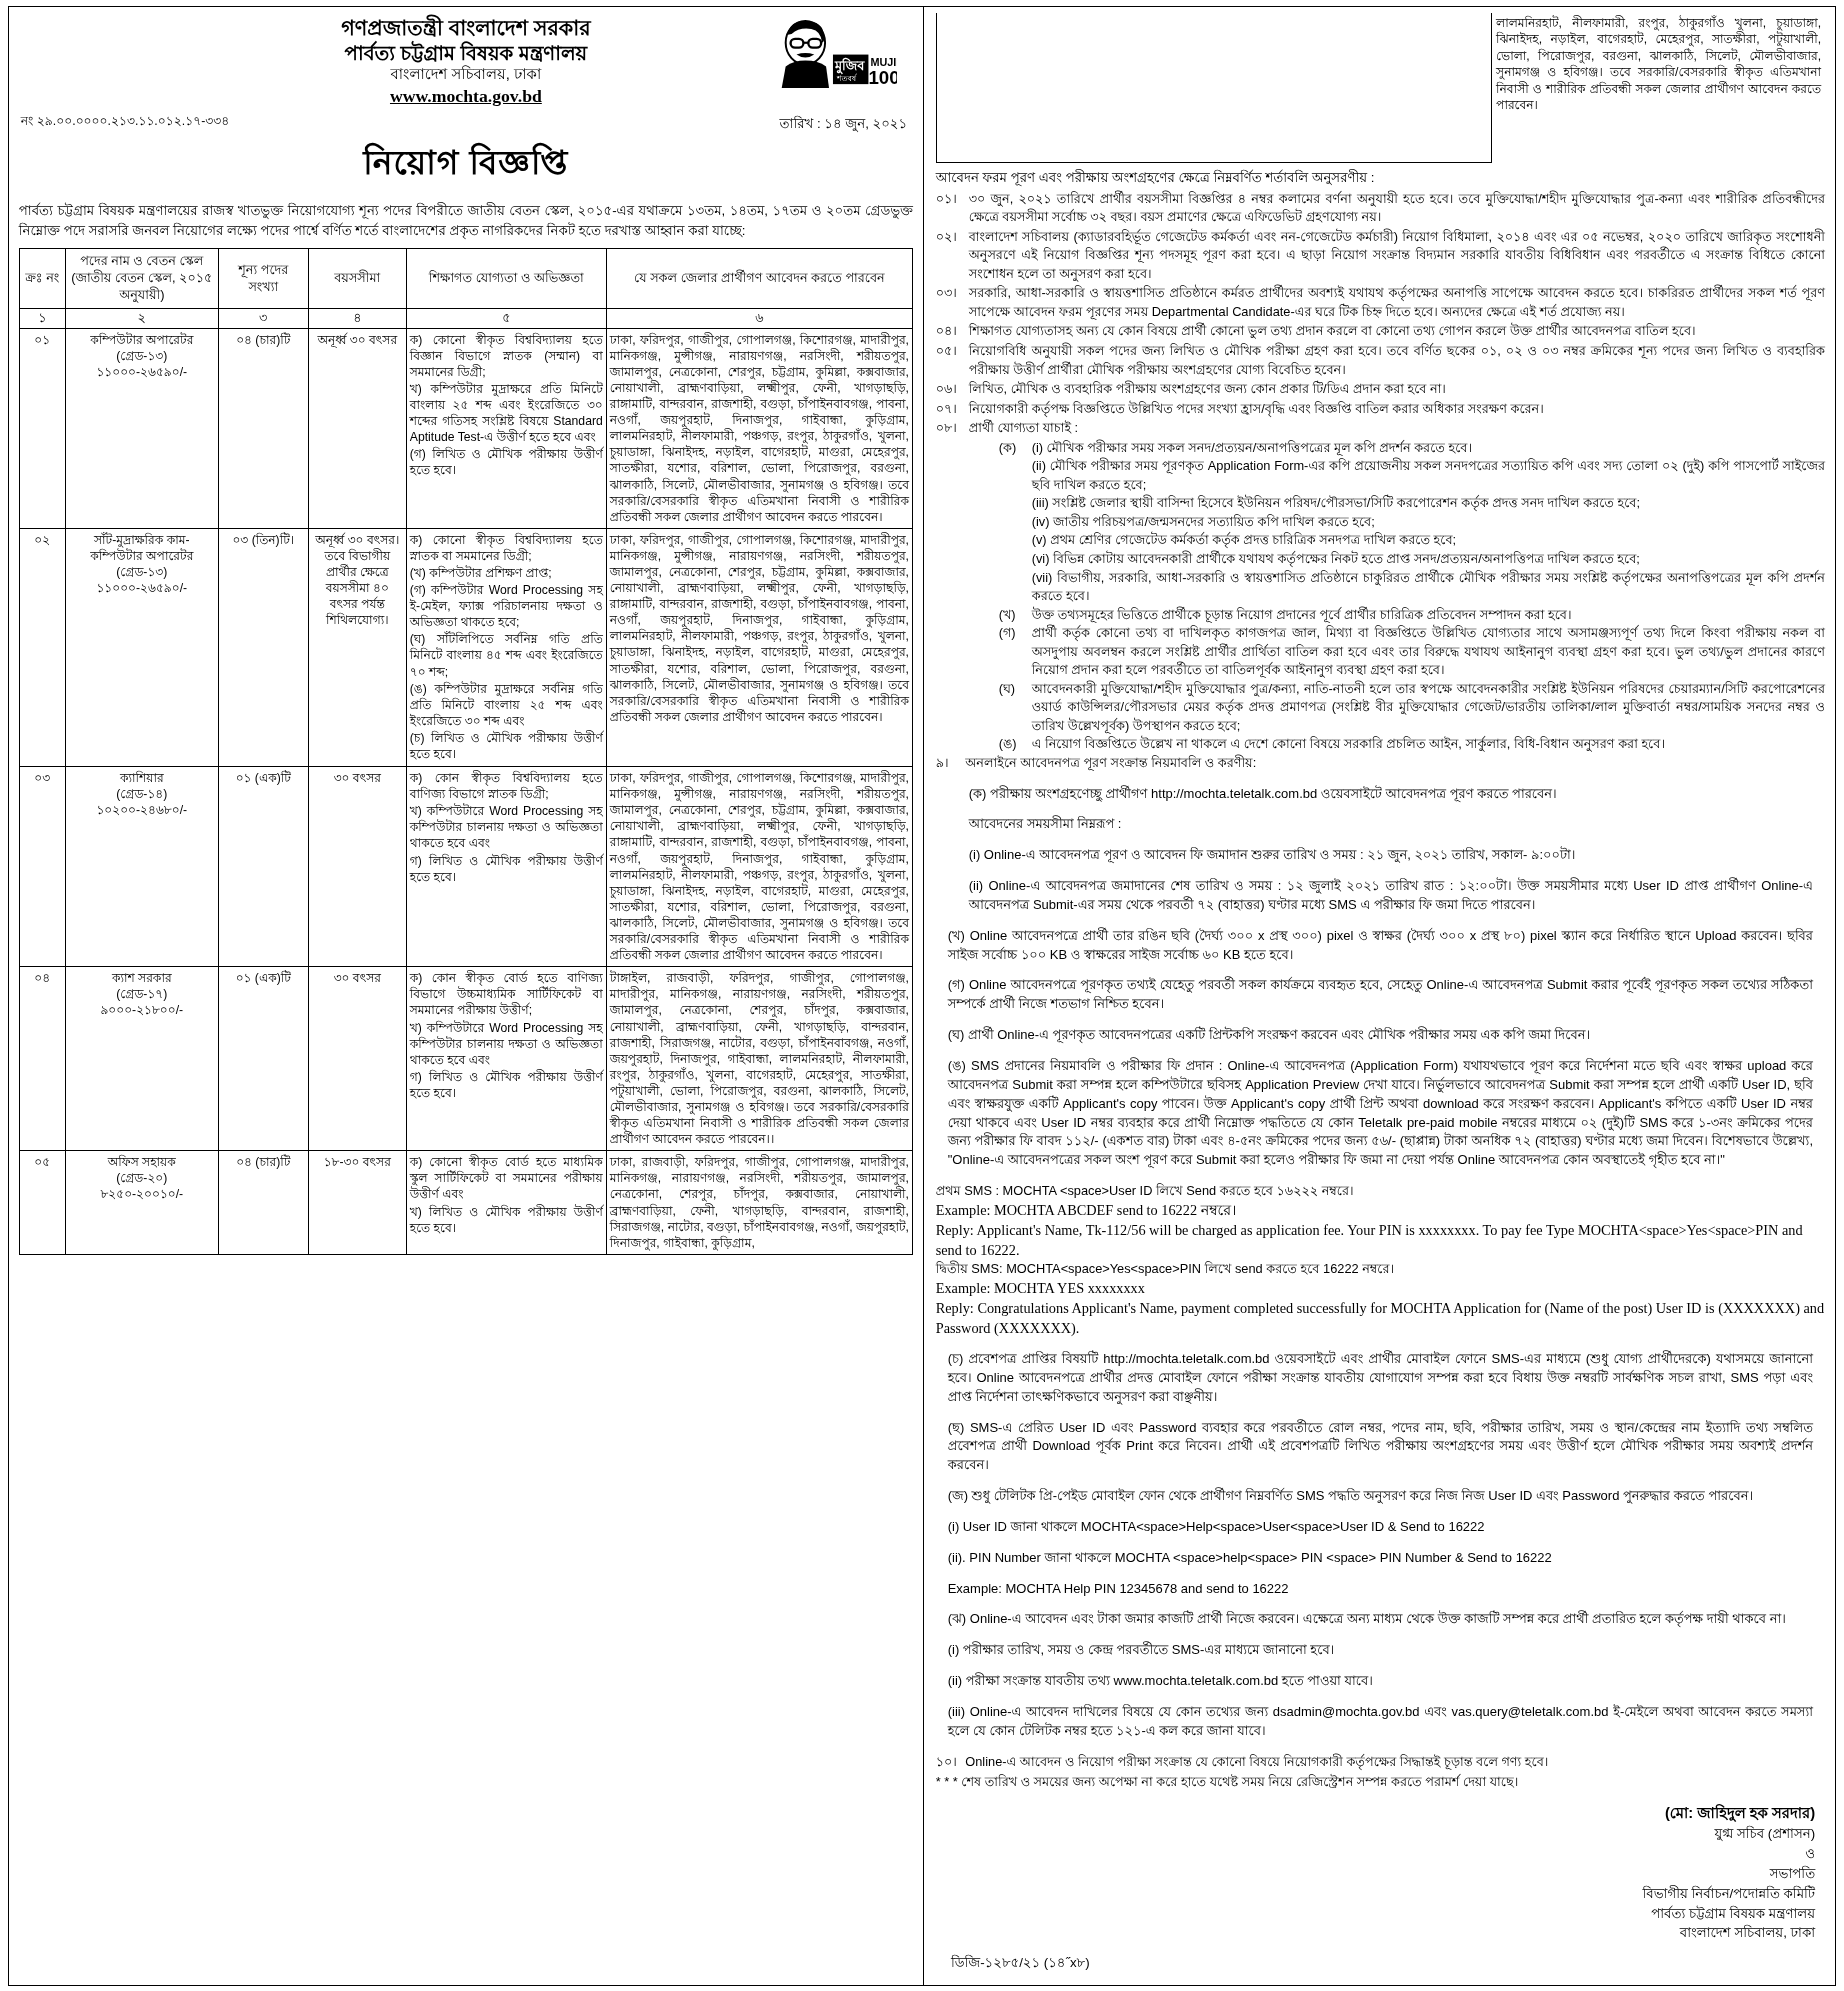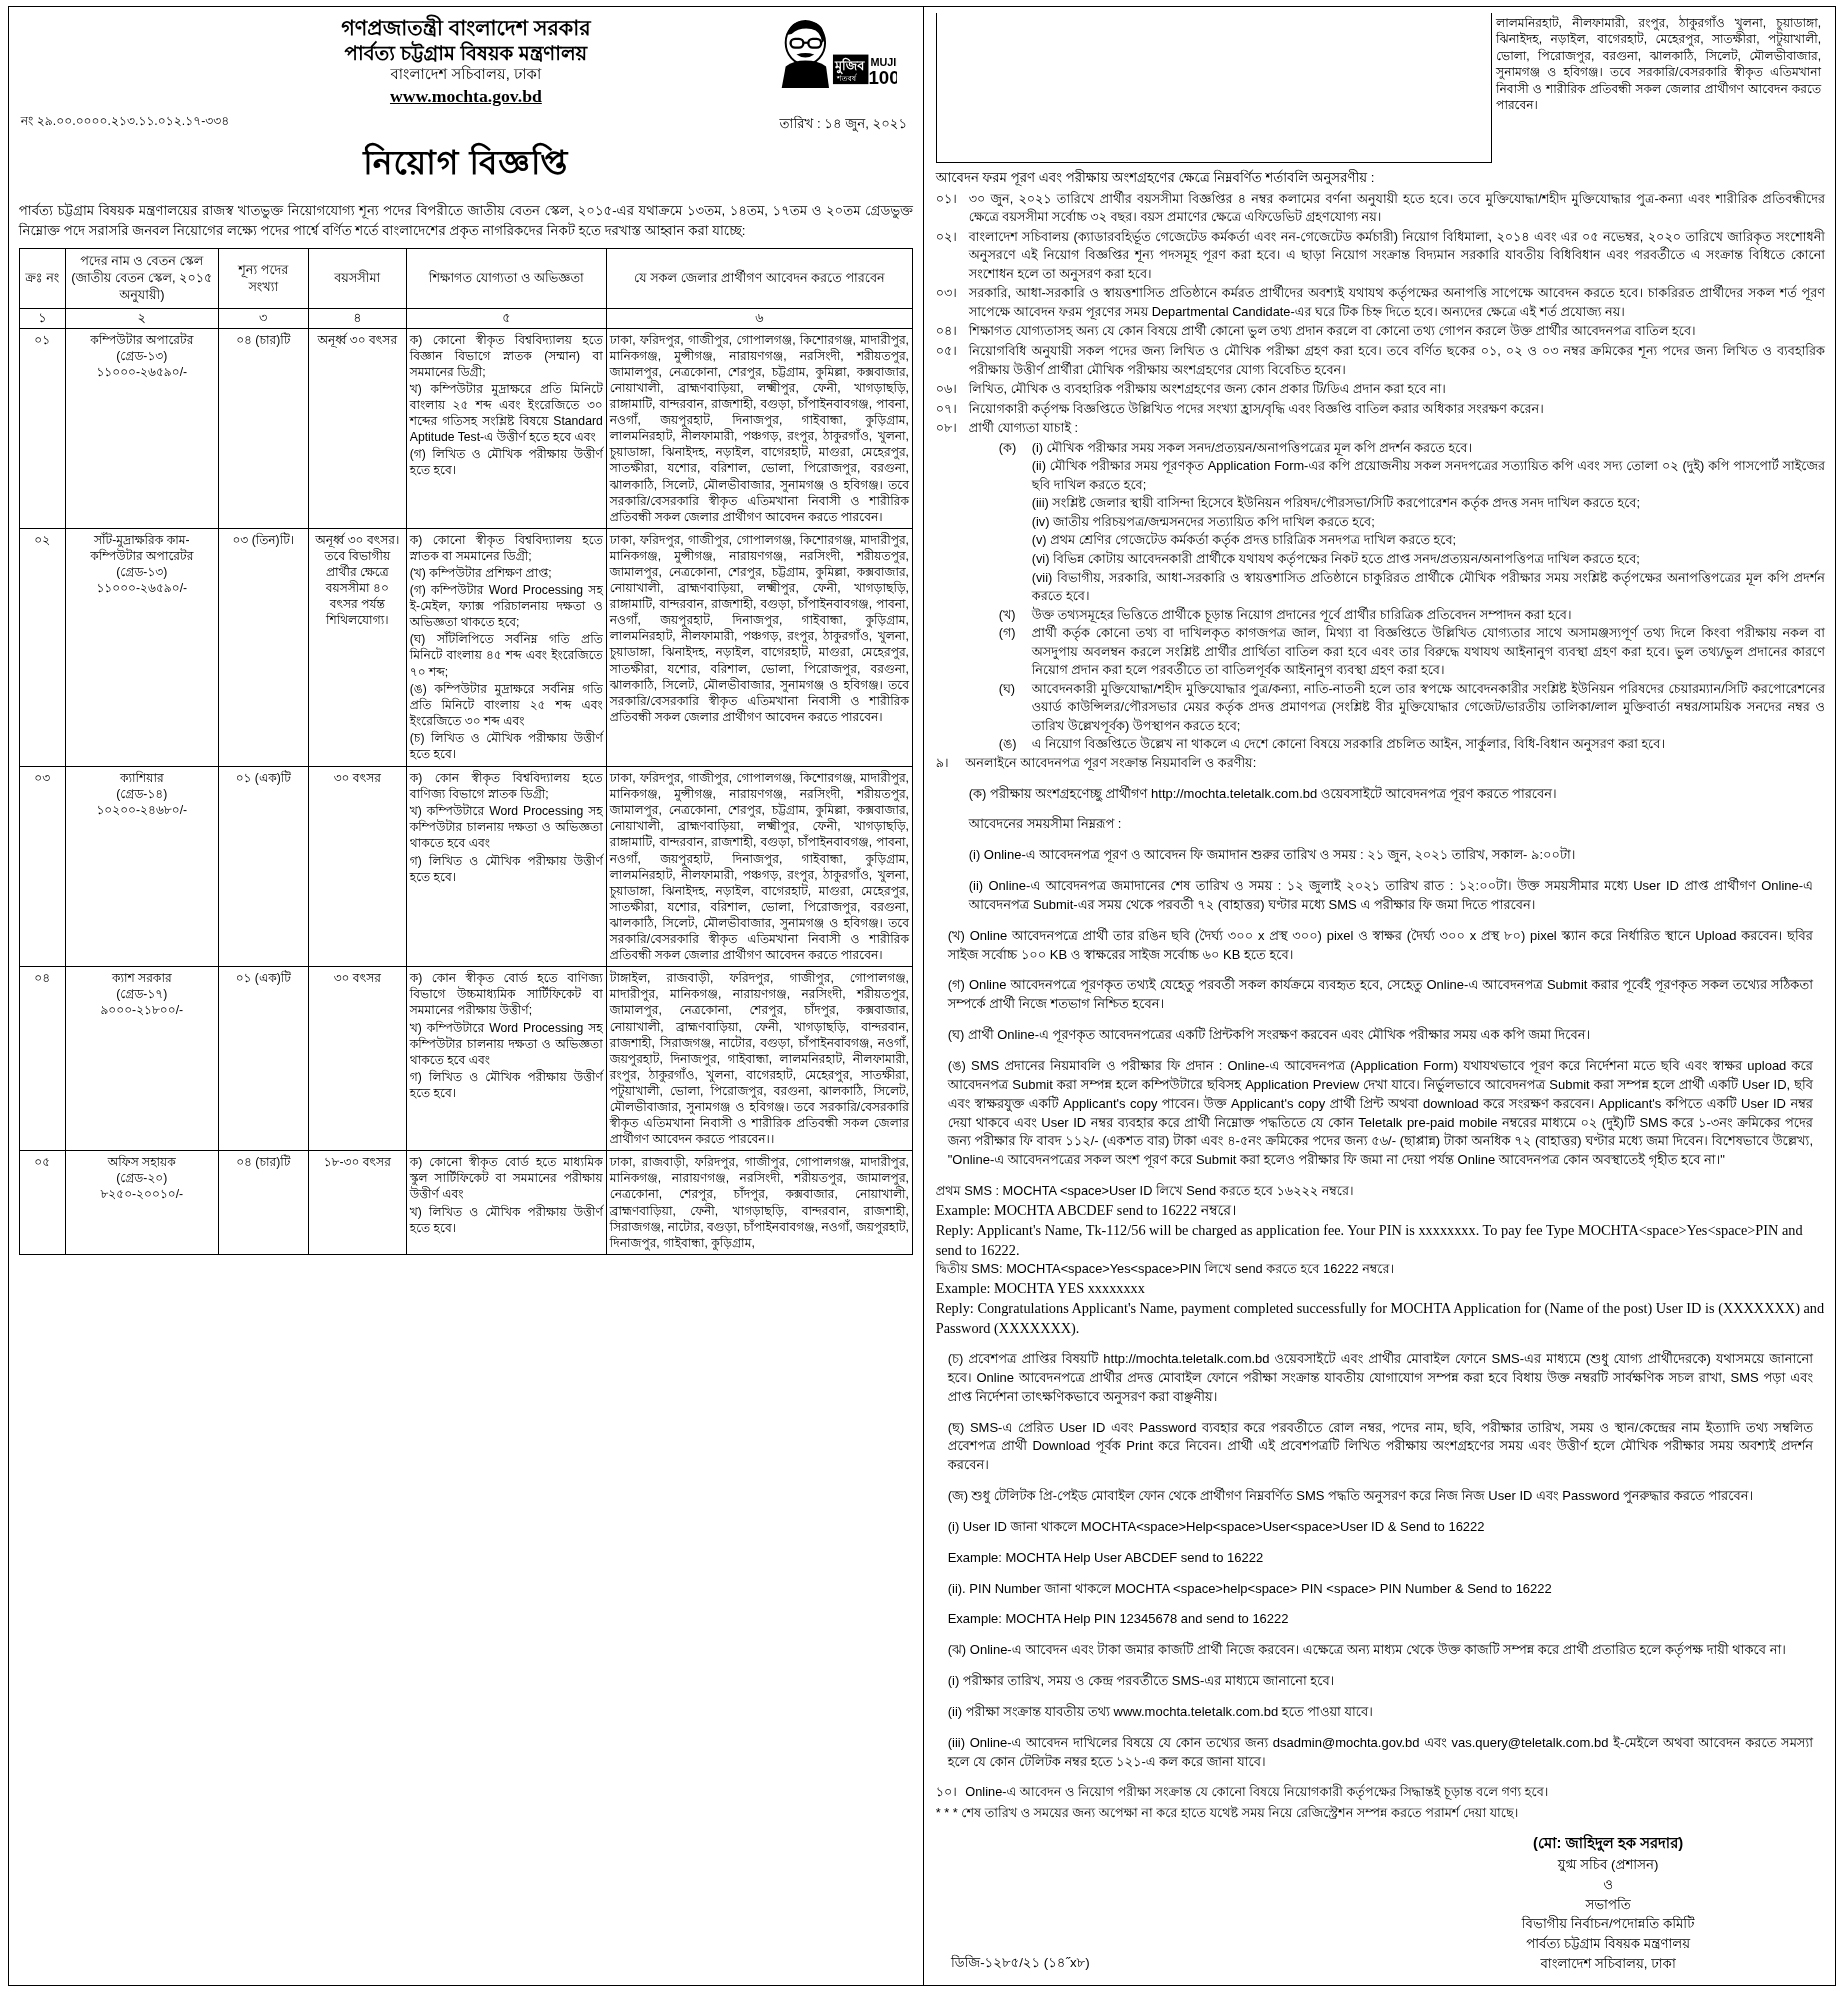--- a/index.html
+++ b/index.html
@@ -210,21 +210,21 @@
   .plain-ind { margin-left: 33px; }
   .sms-line {
     font-size: 14.3px;
     line-height: 1.4;
     margin: 0;
     font-family: "Liberation Serif", serif;
   }
   .sms-bn { font-size: 12.8px; }
   .sig {
     margin-top: 9.9px;
-    text-align: center;
+    text-align: right;
     font-size: 13.3px;
     line-height: 1.5;
     width: 414px;
     margin-left: auto;
     margin-right: 9.9px;
   }
   .sig .nm { font-weight: bold; font-size: 14.8px; }
   .dgcode {
     position: absolute;
     left: 27px;
@@ -496,21 +496,20 @@
         <p class="sms-line">Example: MOCHTA YES xxxxxxxx</p>
         <p class="sms-line">Reply: Congratulations Applicant's Name, payment completed successfully for MOCHTA Application for (Name of the post) User ID is (XXXXXXX) and Password (XXXXXXX).</p>
       </div>
     <div id="post-sms">
         <p class="plain  bn">(চ) প্রবেশপত্র প্রাপ্তির বিষয়টি http://mochta.teletalk.com.bd ওয়েবসাইটে এবং প্রার্থীর মোবাইল ফোনে SMS-এর মাধ্যমে (শুধু যোগ্য প্রার্থীদেরকে) যথাসময়ে জানানো হবে। Online আবেদনপত্রে প্রার্থীর প্রদত্ত মোবাইল ফোনে পরীক্ষা সংক্রান্ত যাবতীয় যোগাযোগ সম্পন্ন করা হবে বিধায় উক্ত নম্বরটি সার্বক্ষণিক সচল রাখা, SMS পড়া এবং প্রাপ্ত নির্দেশনা তাৎক্ষণিকভাবে অনুসরণ করা বাঞ্ছনীয়।</p>
         <p class="plain  bn">(ছ) SMS-এ প্রেরিত User ID এবং Password ব্যবহার করে পরবর্তীতে রোল নম্বর, পদের নাম, ছবি, পরীক্ষার তারিখ, সময় ও স্থান/কেন্দ্রের নাম ইত্যাদি তথ্য সম্বলিত প্রবেশপত্র প্রার্থী Download পূর্বক Print করে নিবেন। প্রার্থী এই প্রবেশপত্রটি লিখিত পরীক্ষায় অংশগ্রহণের সময় এবং উত্তীর্ণ হলে মৌখিক পরীক্ষার সময় অবশ্যই প্রদর্শন করবেন।</p>
         <p class="plain  bn">(জ) শুধু টেলিটক প্রি-পেইড মোবাইল ফোন থেকে প্রার্থীগণ নিম্নবর্ণিত SMS পদ্ধতি অনুসরণ করে নিজ নিজ User ID এবং Password পুনরুদ্ধার করতে পারবেন।</p>
       </div>
     <div id="recovery">
         <p class="plain  bn">(i) User ID জানা থাকলে MOCHTA&lt;space&gt;Help&lt;space&gt;User&lt;space&gt;User ID &amp; Send to 16222</p>
-        <p class="plain  bn">Example: MOCHTA Help User ABCDEF send to 16222</p>
         <p class="plain  bn">(ii). PIN Number জানা থাকলে MOCHTA &lt;space&gt;help&lt;space&gt; PIN &lt;space&gt; PIN Number &amp; Send to 16222</p>
         <p class="plain  bn">Example: MOCHTA Help PIN 12345678 and send to 16222</p>
       </div>
     <div id="tail">
         <p class="plain  bn">(ঝ) Online-এ আবেদন এবং টাকা জমার কাজটি প্রার্থী নিজে করবেন। এক্ষেত্রে অন্য মাধ্যম থেকে উক্ত কাজটি সম্পন্ন করে প্রার্থী প্রতারিত হলে কর্তৃপক্ষ দায়ী থাকবে না।</p>
         <p class="plain  bn">(i) পরীক্ষার তারিখ, সময় ও কেন্দ্র পরবর্তীতে SMS-এর মাধ্যমে জানানো হবে।</p>
         <p class="plain  bn">(ii) পরীক্ষা সংক্রান্ত যাবতীয় তথ্য www.mochta.teletalk.com.bd হতে পাওয়া যাবে।</p>
         <p class="plain  bn">(iii) Online-এ আবেদন দাখিলের বিষয়ে যে কোন তথ্যের জন্য dsadmin@mochta.gov.bd এবং vas.query@teletalk.com.bd ই-মেইলে অথবা আবেদন করতে সমস্যা হলে যে কোন টেলিটক নম্বর হতে ১২১-এ কল করে জানা যাবে।</p>
       </div>
 

